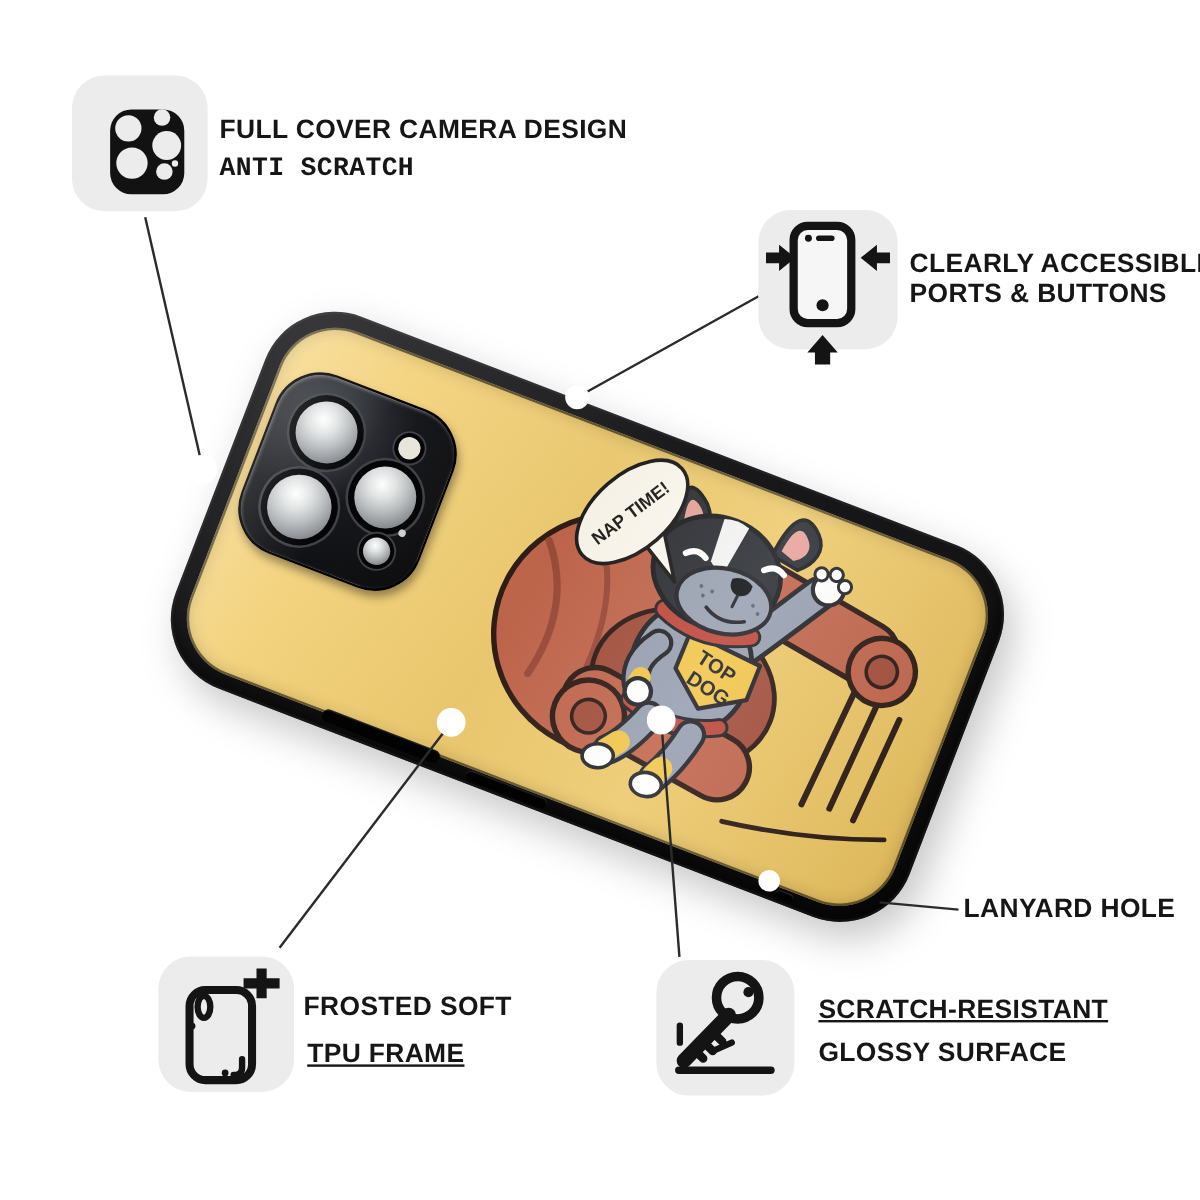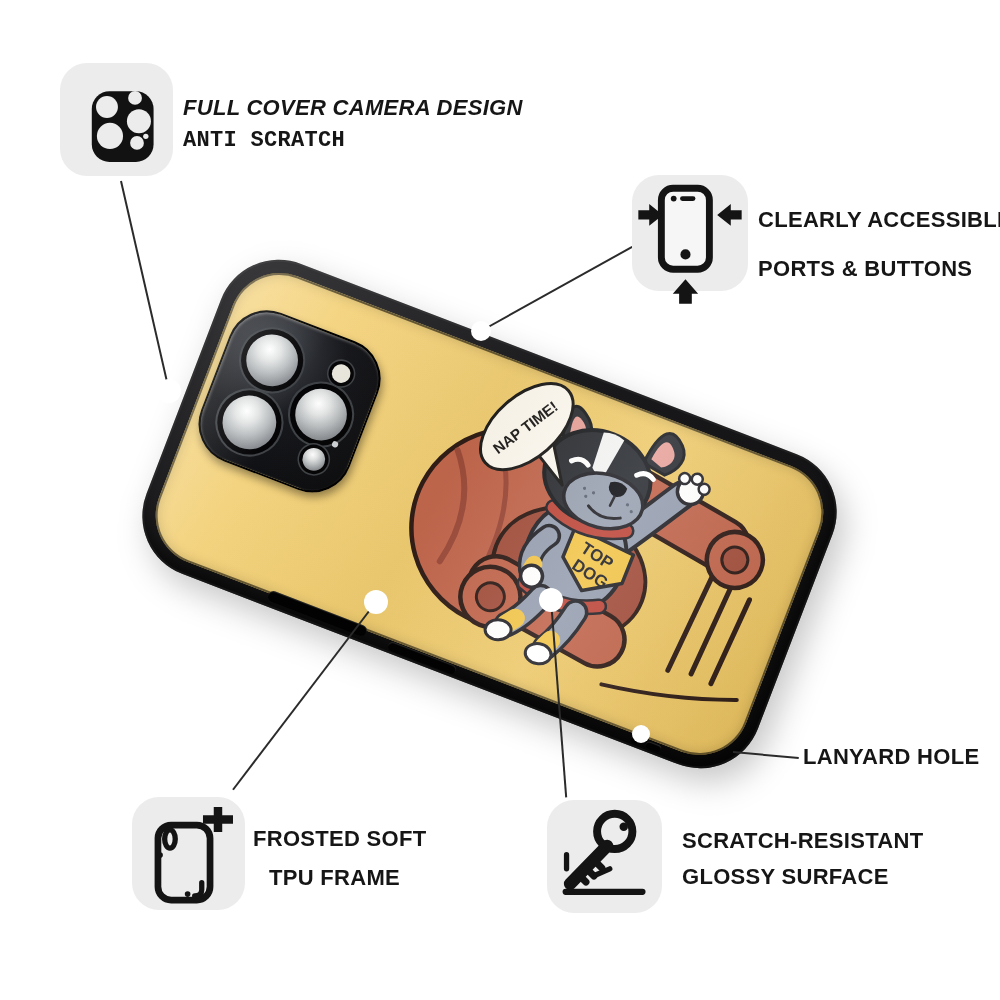--- a/index.html
+++ b/index.html
@@ -199,59 +199,59 @@
     <svg viewBox="0 0 64 64">
       <rect x="18" y="16" width="35" height="40" rx="10" fill="#121212"></rect>
       <circle cx="26.6" cy="24.9" r="6.2" fill="#ececec"></circle>
       <circle cx="28.3" cy="41.3" r="7.4" fill="#ececec"></circle>
       <circle cx="44.7" cy="33" r="6.8" fill="#ececec"></circle>
       <circle cx="42.5" cy="19.8" r="3.9" fill="#ececec"></circle>
       <circle cx="43.6" cy="45.3" r="3.9" fill="#ececec"></circle>
       <circle cx="48.6" cy="41.5" r="1.5" fill="#ececec"></circle>
     </svg>
   </div>
-  <div class="lbl" style="left:183px;top:95px;font-style:italic;">FULL COVER CAMERA DESIGN</div>
+  <div class="lbl" style="left:183px;top:95px;">FULL COVER CAMERA DESIGN</div>
   <div class="lbl" style="left:183px;top:128px;font-family:Liberation Mono, monospace;">ANTI SCRATCH</div>
 
   <div class="ibox" style="left:632px;top:175px;width:116px;height:116px;">
     <svg viewBox="0 0 64 64">
       <rect x="16.2" y="7.3" width="26.5" height="44.7" rx="6.5" fill="#f6f6f6" stroke="#141414" stroke-width="3.8"></rect>
       <circle cx="23" cy="13" r="1.6" fill="#141414"></circle>
       <rect x="26.5" y="11.7" width="8.5" height="2.6" rx="1.3" fill="#141414"></rect>
       <circle cx="29.5" cy="43.8" r="2.8" fill="#141414"></circle>
       <path d="M3.5 19.5 H9.5 V16 L17 22 L9.5 28 V24.5 H3.5 Z" fill="#141414"></path>
       <path d="M60.5 19.5 H54.5 V16 L47 22 L54.5 28 V24.5 H60.5 Z" fill="#141414"></path>
       <path d="M26 71 V65.5 H22.5 L29.5 57.5 L36.5 65.5 H33 V71 Z" fill="#141414"></path>
     </svg>
   </div>
   <div class="lbl" style="left:758px;top:207px;">CLEARLY ACCESSIBLE</div>
-  <div class="lbl" style="left:758px;top:256px;">PORTS &amp; BUTTONS</div>
+  <div class="lbl" style="left:758px;top:232px;">PORTS &amp; BUTTONS</div>
 
   <div class="ibox" style="left:132px;top:797px;width:113px;height:113px;">
     <svg viewBox="0 0 64 64">
       <rect x="14.7" y="15.9" width="29.5" height="42.5" rx="7.5" fill="none" stroke="#141414" stroke-width="3.8"></rect>
       <ellipse cx="21.5" cy="23.8" rx="3" ry="5.2" fill="none" stroke="#141414" stroke-width="3"></ellipse>
       <circle cx="15.9" cy="32.9" r="1.6" fill="#141414"></circle>
       <path d="M39.5 48.5 V52.5 Q39.5 56 35.5 56" fill="none" stroke="#141414" stroke-width="3" stroke-linecap="round"></path>
       <circle cx="31.5" cy="55" r="1.6" fill="#141414"></circle>
       <path d="M48.7 5.7 V19.8 M40.2 12.7 H57.2" stroke="#141414" stroke-width="4.8"></path>
     </svg>
   </div>
   <div class="lbl" style="left:253px;top:826px;">FROSTED SOFT</div>
-  <div class="lbl" style="left:269px;top:865px;">TPU FRAME</div>
+  <div class="lbl" style="left:256px;top:865px;text-decoration:underline;">TPU FRAME</div>
 
   <div class="ibox" style="left:547px;top:800px;width:115px;height:113px;">
     <svg viewBox="0 0 64 64">
       <circle cx="37.8" cy="17.8" r="10" fill="none" stroke="#141414" stroke-width="4.5"></circle>
       <circle cx="42.9" cy="15.2" r="2.4" fill="#141414"></circle>
       <path d="M33.5 26 L12.5 47.5" stroke="#141414" stroke-width="7" stroke-linecap="round"></path>
       <path d="M17.5 42.5 l4 4 M21.5 38.5 l4.5 4.5 M26 34 l4.5 4.5" stroke="#141414" stroke-width="4" stroke-linecap="round"></path>
       <path d="M27 42.5 L35 39" stroke="#141414" stroke-width="3" stroke-linecap="round"></path>
       <path d="M10 52 H53.5" stroke="#141414" stroke-width="3.5" stroke-linecap="round"></path>
       <path d="M10.5 31 V39" stroke="#141414" stroke-width="3" stroke-linecap="round"></path>
     </svg>
   </div>
-  <div class="lbl" style="left:682px;top:828px;">SCRATCH-RESISTANT</div>
+  <div class="lbl" style="left:682px;top:828px;text-decoration:underline;">SCRATCH-RESISTANT</div>
   <div class="lbl" style="left:682px;top:864px;">GLOSSY SURFACE</div>
 
   <div class="lbl" style="left:803px;top:744px;">LANYARD HOLE</div>
 
 </div>
 
 </body></html>

